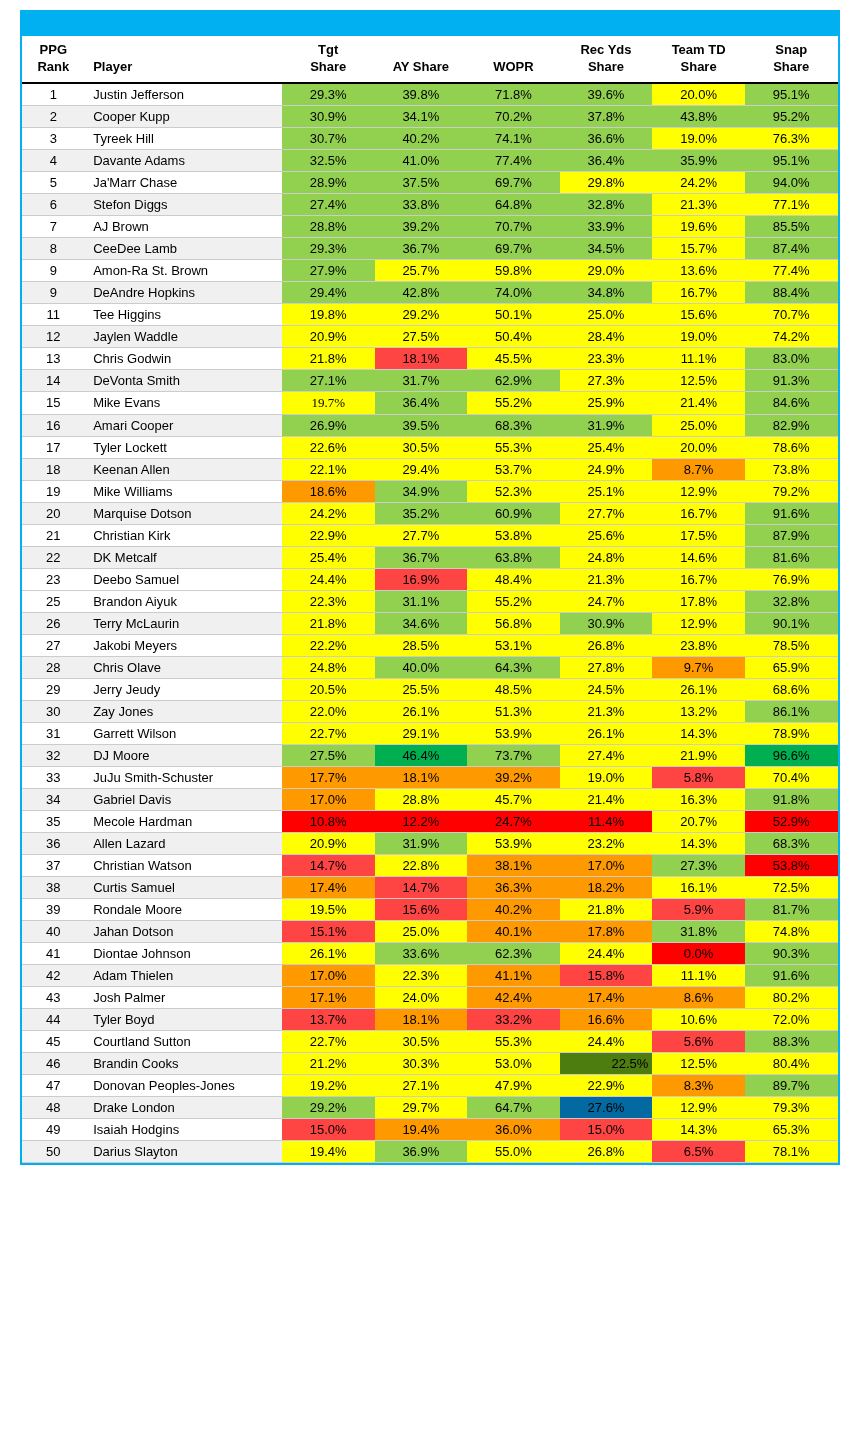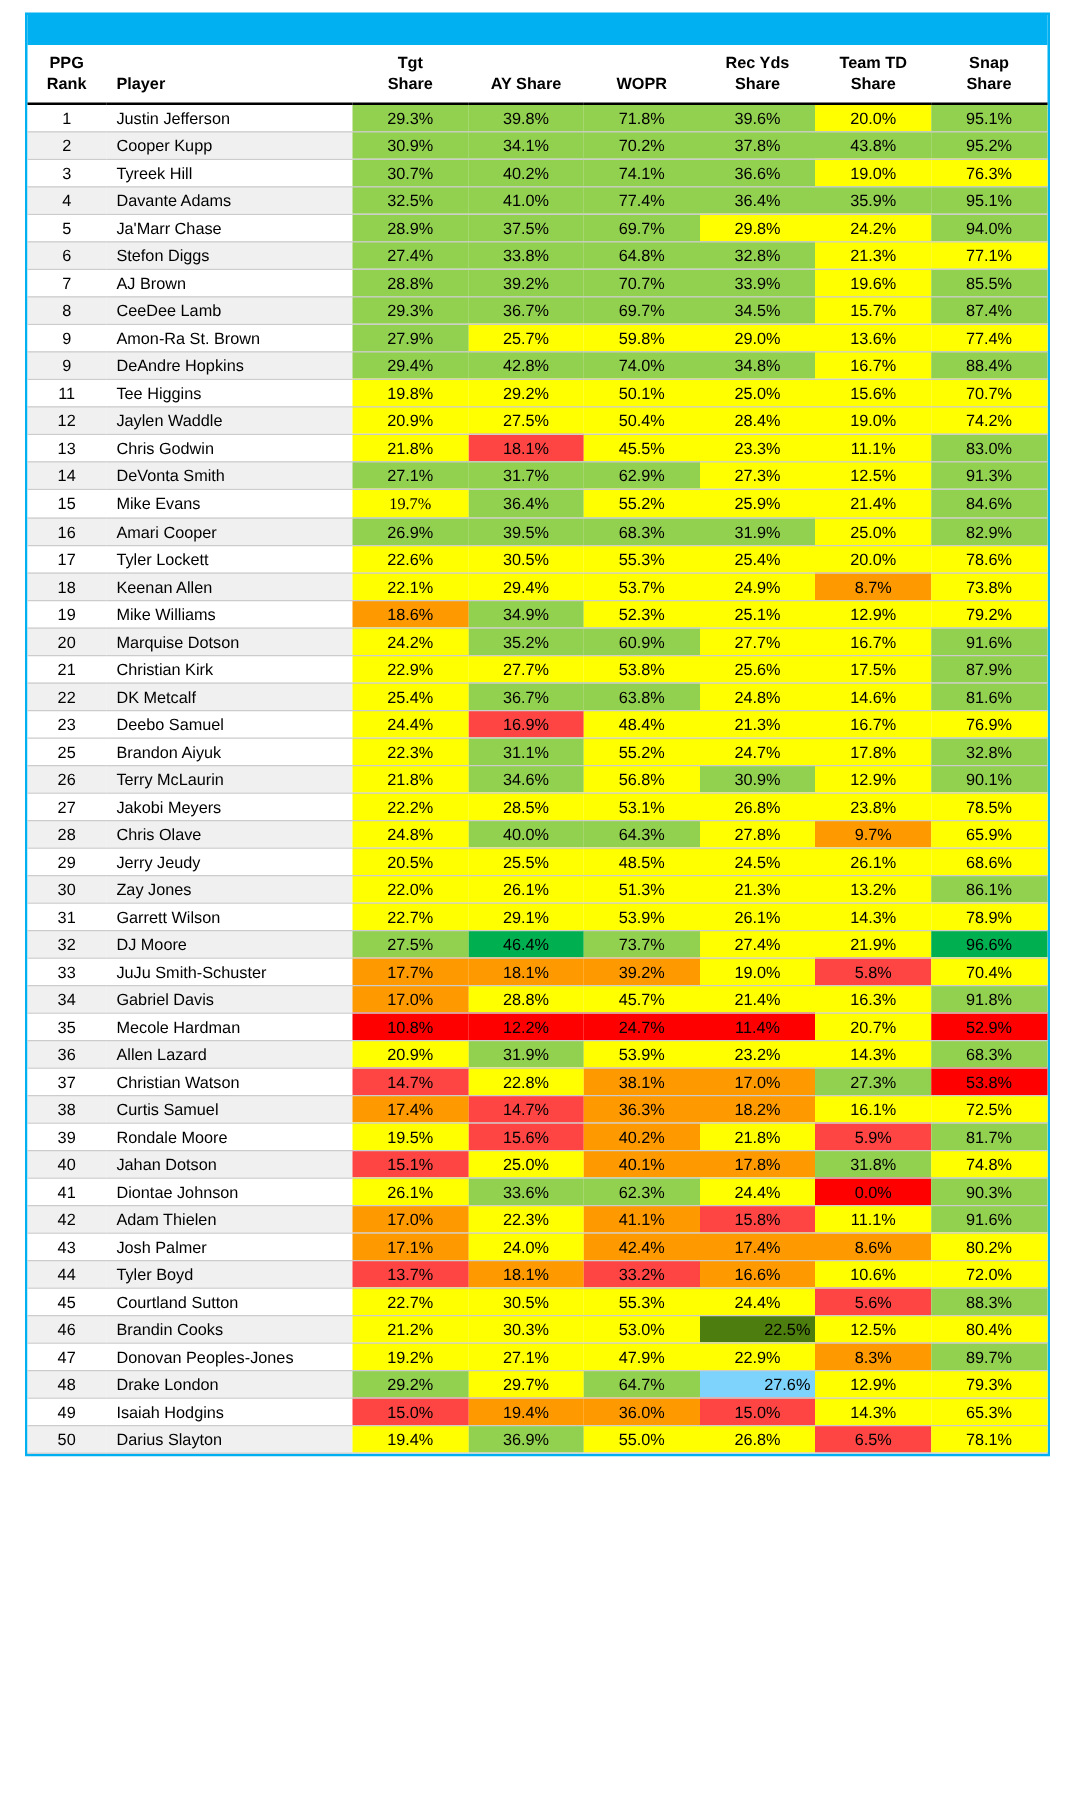--- a/index.html
+++ b/index.html
@@ -535,21 +535,21 @@
     <td style="background:#ffff00;">22.9%</td>
     <td style="background:#ff9900;">8.3%</td>
     <td style="background:#92d050;">89.7%</td>
   </tr>
         <tr style="background: rgb(240, 240, 240);">
     <td style="text-align:center;">48</td>
     <td>Drake London</td>
     <td style="background:#92d050;">29.2%</td>
     <td style="background:#ffff00;">29.7%</td>
     <td style="background:#92d050;">64.7%</td>
-    <td style="background:#7dd3fc;text-align:right;">27.6%</td>
+    <td style="background:#0369a1;">27.6%</td>
     <td style="background:#ffff00;">12.9%</td>
     <td style="background:#ffff00;">79.3%</td>
   </tr>
         <tr style="background: rgb(255, 255, 255);">
     <td style="text-align:center;">49</td>
     <td>Isaiah Hodgins</td>
     <td style="background:#ff4444;">15.0%</td>
     <td style="background:#ff9900;">19.4%</td>
     <td style="background:#ff9900;">36.0%</td>
     <td style="background:#ff4444;">15.0%</td>

